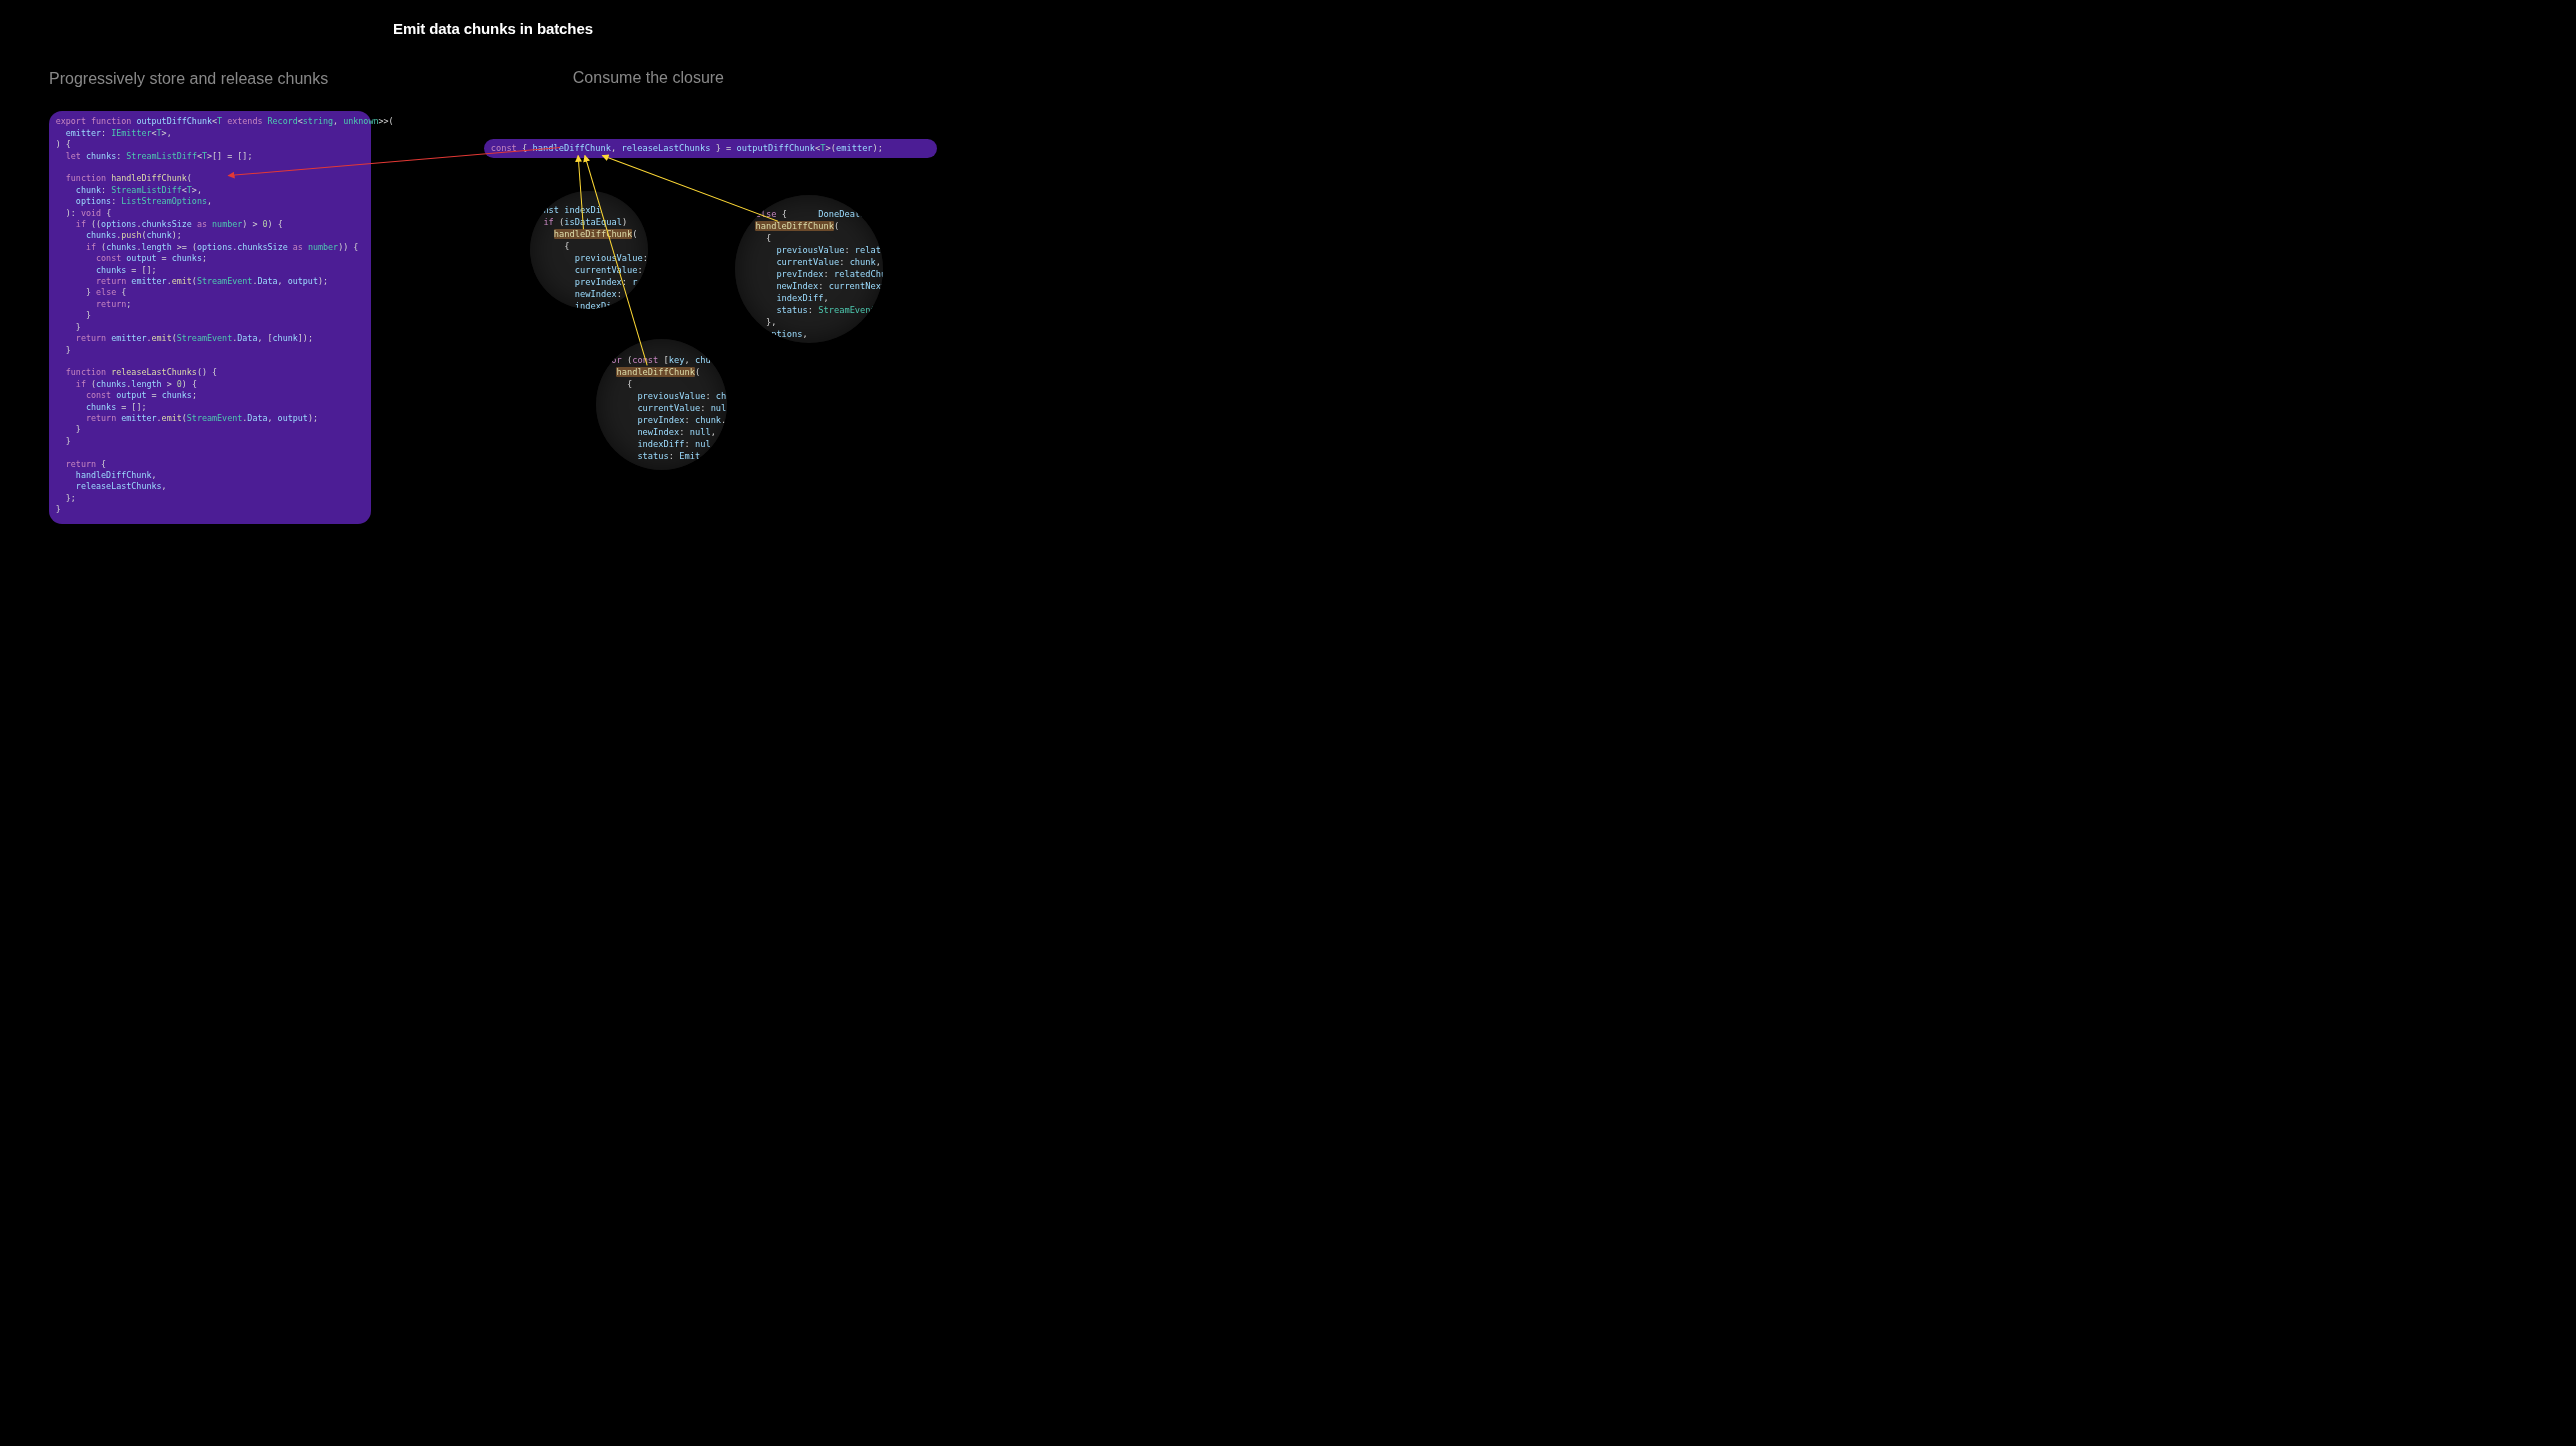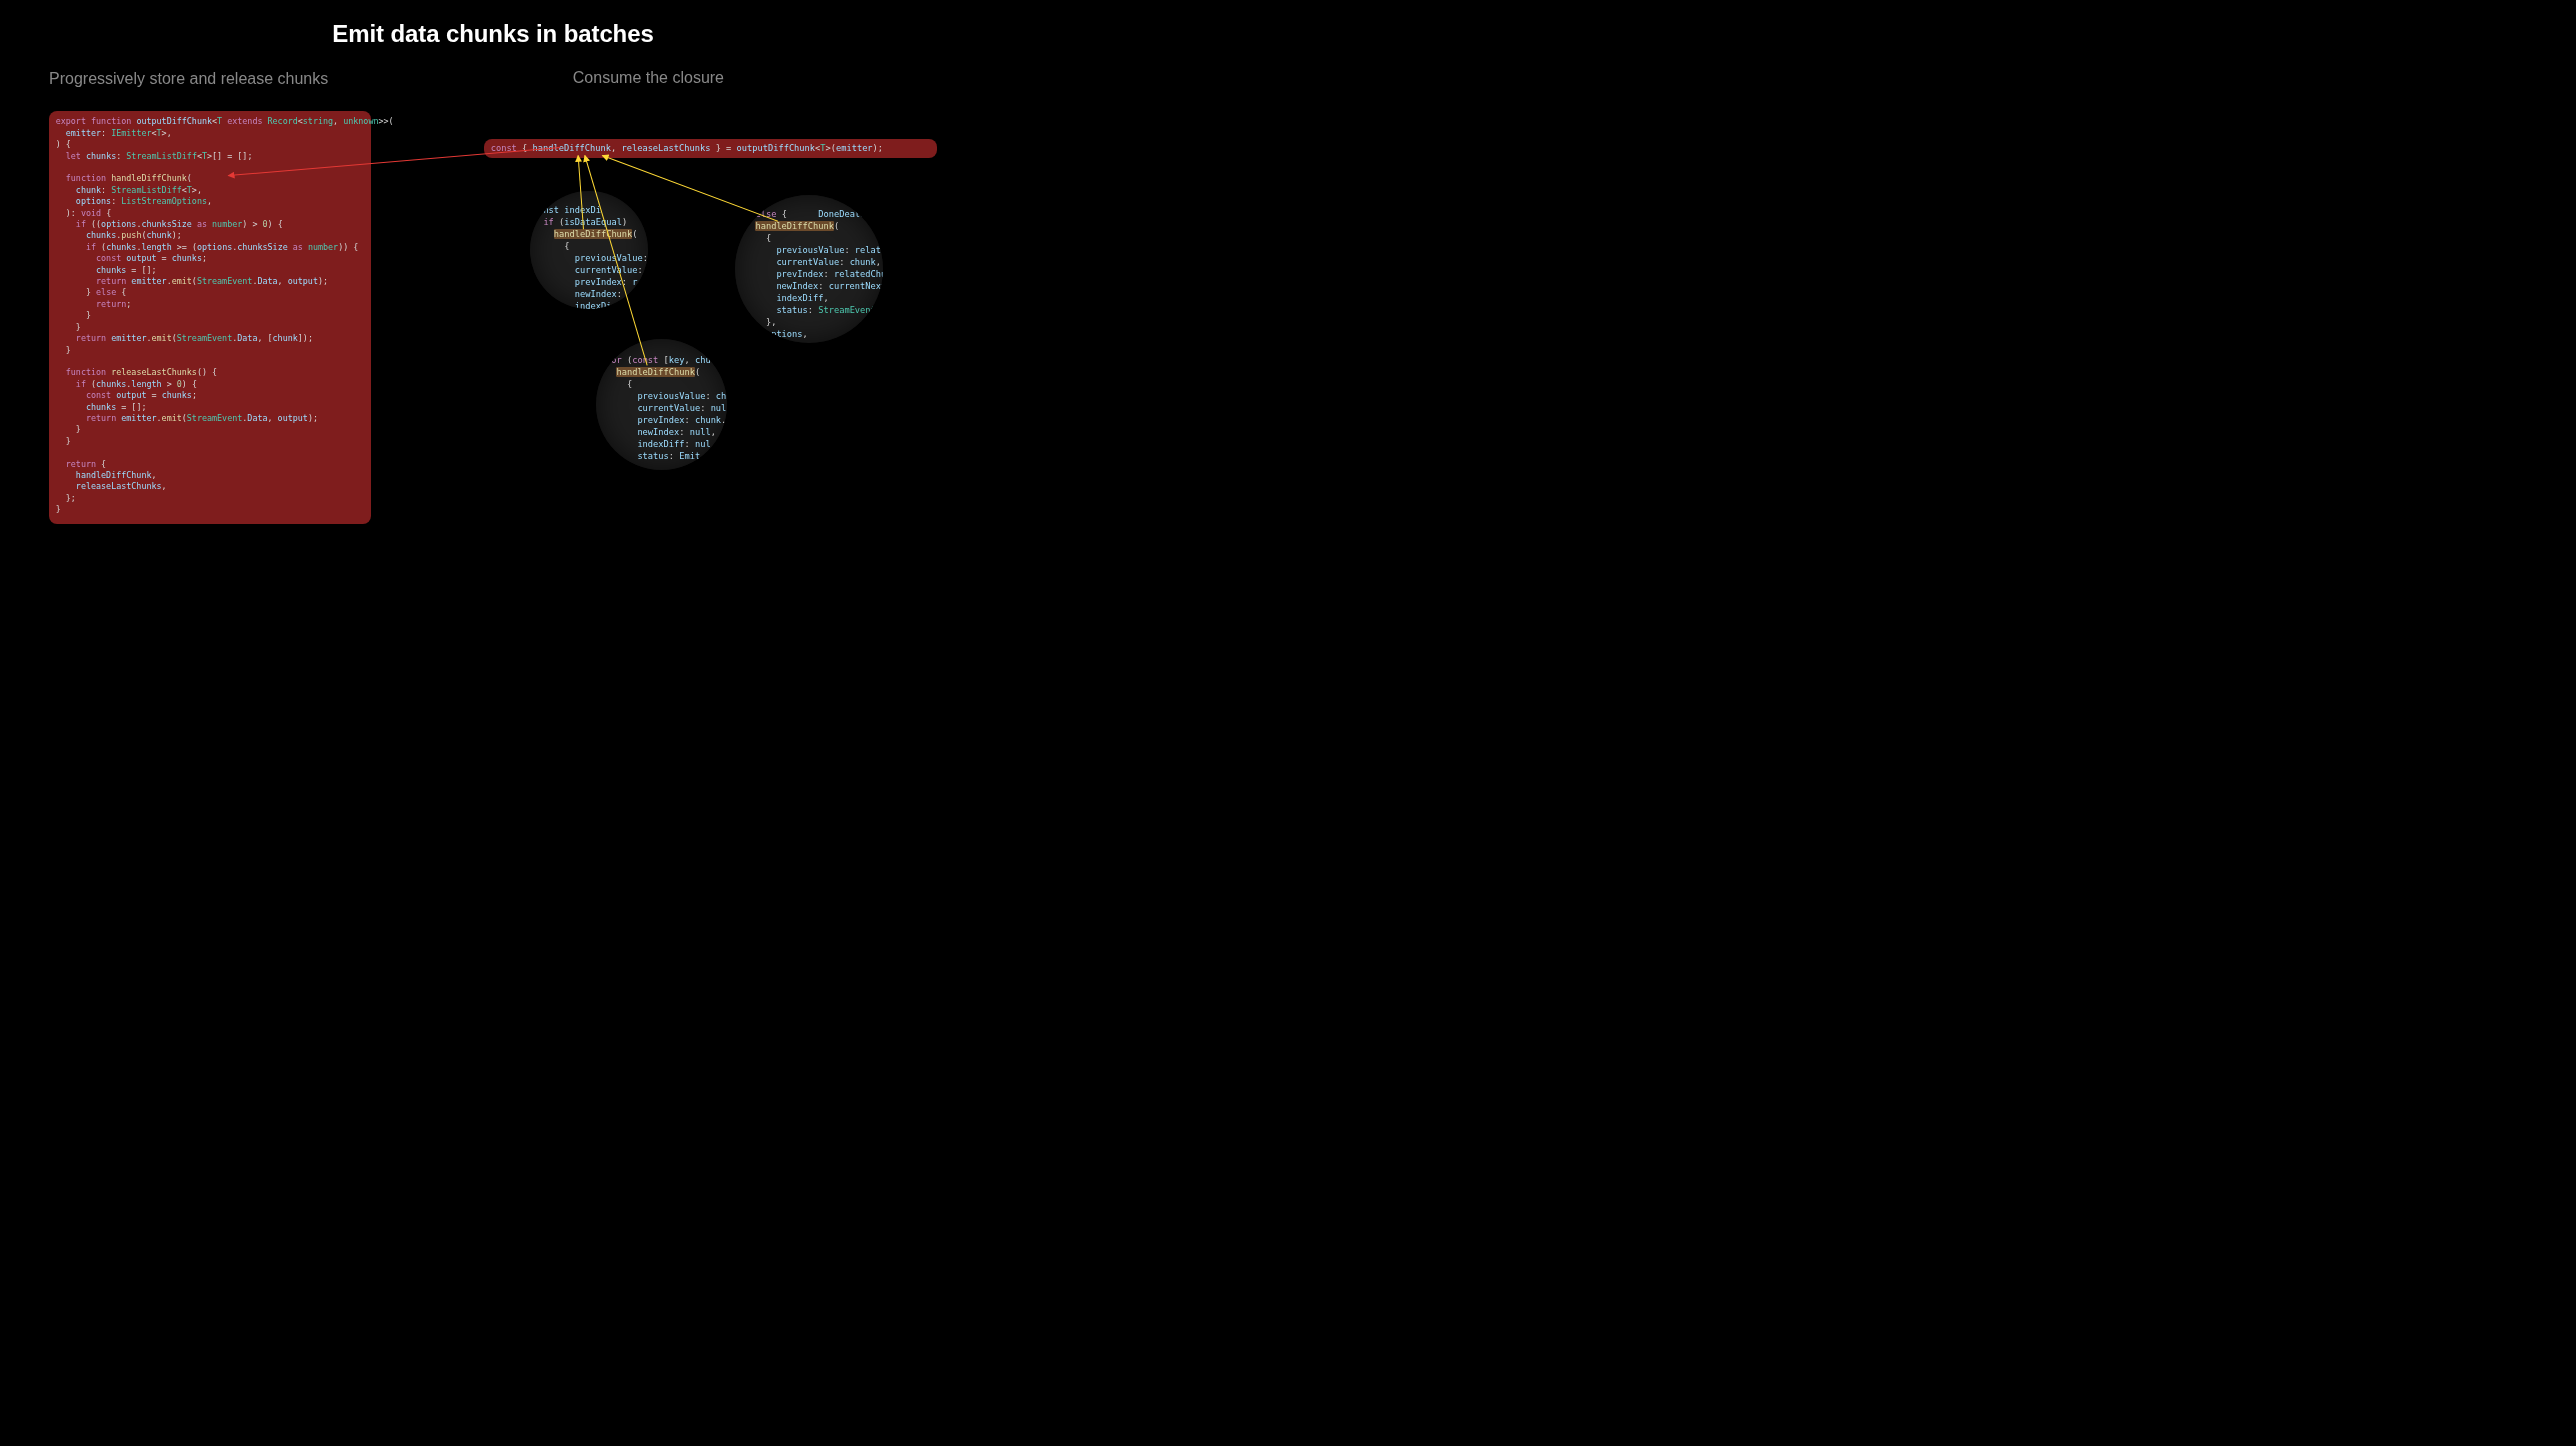--- a/index.html
+++ b/index.html
@@ -7,43 +7,43 @@
     background: #000;
     color: #fff;
     font-family: -apple-system, BlinkMacSystemFont, "Segoe UI", Helvetica, Arial, sans-serif;
     width: 986px;
     height: 553px;
     overflow: hidden;
     position: relative;
   }
   .title {
     text-align: center;
-    font-size: 24px;
+    font-size: 15px;
     font-weight: 600;
     padding-top: 20px;
     letter-spacing: -0.1px;
   }
   .subtitle {
     position: absolute;
     font-size: 16px;
     font-weight: 500;
     color: #888;
   }
   .subtitle-left { left: 49px; top: 70px; }
   .subtitle-right { right: 262px; top: 69px; }
 
   .code-panel {
     position: absolute;
-    background: #7f1d1d;
+    background: #4c1d95;
     font-family: "SF Mono", Menlo, Monaco, Consolas, monospace;
     font-size: 8.4px;
     line-height: 11.4px;
     white-space: pre;
     padding: 5.4px 6.7px;
-    border-radius: 8px;
+    border-radius: 13px;
   }
   .panel-main {
     left: 49px;
     top: 111px;
     width: 322px;
     height: 413px;
   }
   .panel-consume {
     left: 484px;
     top: 139px;

